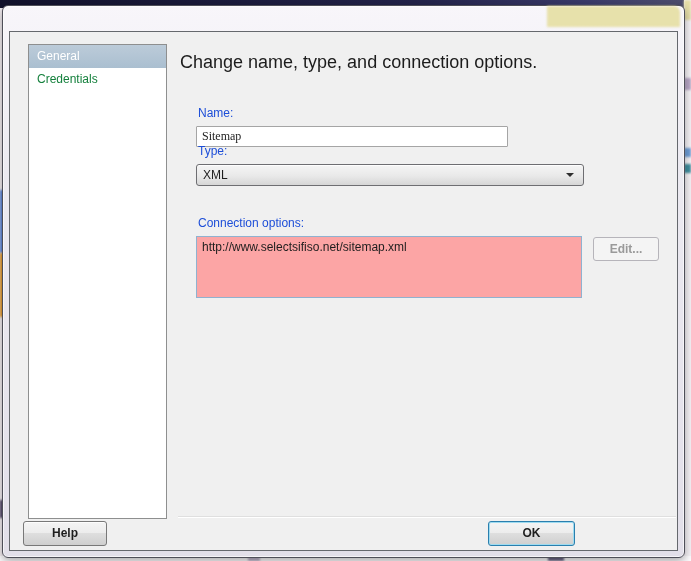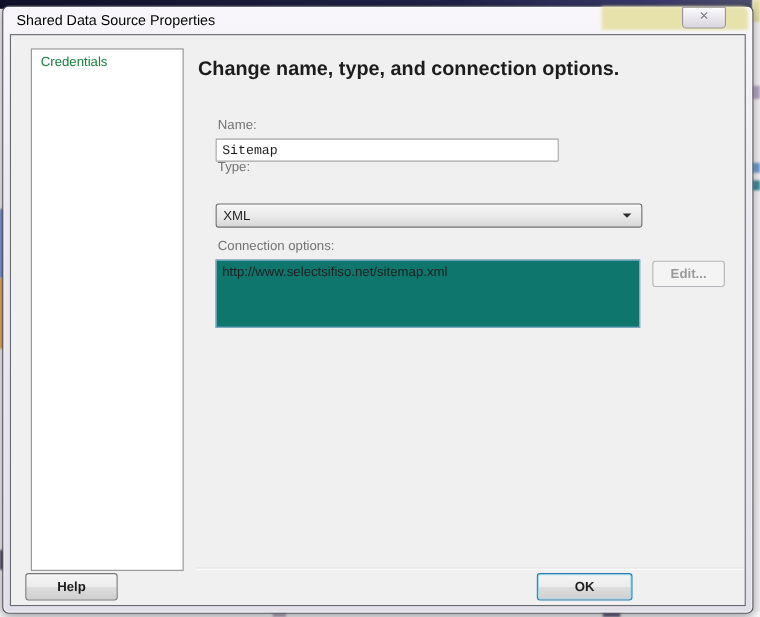--- a/index.html
+++ b/index.html
@@ -45,41 +45,41 @@
 
   
   .client{position:absolute;left:6px;top:25px;width:667px;height:518px;
     background:#f0f0f0;border:1px solid #65686d;}
 
   .listbox{position:absolute;left:18px;top:12px;width:137px;height:473px;
     background:#fff;border:1px solid #8e8f8f;}
   .list-item{height:23px;line-height:23px;padding-left:8px;font-size:12px;color:#15803d;cursor:default;}
   .list-item.selected{background:linear-gradient(#bccbd9,#aabfd0);color:#ffffff;}
 
-  .heading{position:absolute;left:170px;top:20px;font-size:18px;color:#1c1c1c;white-space:nowrap;font-weight:bold;}
+  .heading{position:absolute;left:170px;top:20px;font-size:18px;color:#1c1c1c;white-space:nowrap;}
 
-  .fld-label{position:absolute;font-size:12px;color:#737373;white-space:nowrap;}
+  .fld-label{position:absolute;font-size:12px;color:#1d4ed8;white-space:nowrap;}
   .lbl-name{left:188px;top:74px;}
   .lbl-type{left:188px;top:112px;}
   .lbl-conn{left:188px;top:184px;}
 
   .name-input{position:absolute;left:186px;top:94px;width:300px;height:19px;
     border:1px solid #a5a5a5;border-radius:1px;background:#fff;
-    font-family:Liberation Mono, monospace;font-size:12px;color:#1e1e1e;padding:0 5px;outline:none;}
+    font-family:Liberation Serif, serif;font-size:12px;color:#1e1e1e;padding:0 5px;outline:none;}
 
-  .combo{position:absolute;left:186px;top:153px;width:386px;height:20px;
+  .combo{position:absolute;left:186px;top:132px;width:386px;height:20px;
     border:1px solid #6e6e72;border-radius:3px;
     background:linear-gradient(#f5f5f5,#e9e9e9 55%,#d6d6d6);
     box-shadow:inset 0 1px 0 rgba(255,255,255,.9);cursor:default;}
   .combo-text{position:absolute;left:6px;top:0;line-height:20px;font-size:12px;color:#1e1e1e;}
   .combo-arrow{position:absolute;right:9px;top:8px;width:0;height:0;
     border-left:4px solid transparent;border-right:4px solid transparent;border-top:4px solid #2e2e2e;}
 
   .conn-textarea{position:absolute;left:186px;top:204px;width:374px;height:54px;
-    border:1px solid #8fb2d0;background:#0f766e;resize:none;overflow:hidden;
+    border:1px solid #8fb2d0;background:#fca5a5;resize:none;overflow:hidden;
     font-family:"Liberation Sans",sans-serif;font-size:12px;color:#1e1e1e;padding:3px 5px;outline:none;}
 
   .btn{position:absolute;height:25px;border:1px solid #787878;border-radius:3px;
     background:linear-gradient(#f4f4f4,#ececec 50%,#dedede 50%,#cfcfcf);
     box-shadow:inset 0 1px 0 rgba(255,255,255,.8);
     font-family:"Liberation Sans",sans-serif;font-size:12px;color:#1e1e1e;
     text-align:center;line-height:23px;cursor:default;padding:0;font-weight:bold;}
   .btn-edit{left:583px;top:205px;width:66px;height:24px;
     border:1px solid #b6b4ba;background:#f4f4f4;box-shadow:none;color:#9a9a9a;line-height:22px;}
   .separator{position:absolute;left:168px;top:484px;width:498px;height:0;
@@ -102,30 +102,25 @@
 <div class="bg-blob blob-purpleR"></div>
 <div class="bg-blob blob-blueR"></div>
 <div class="bg-blob blob-tealR"></div>
 <div class="bg-bottom"></div>
 <div class="bg-blob blob-bot1"></div>
 <div class="bg-blob blob-bot2"></div>
 
 <div class="dialog">
   <div class="frame-tan"></div>
 
-  <div class="titlebar">
-    <span class="title-text">Shared Data Source Properties</span>
-    <div class="close-btn">
-      <span class="close-glyph">✕</span>
-    </div>
-  </div>
 
   <div class="client">
 
     <div class="listbox">
+      <div class="list-item selected">General</div>
       <div class="list-item">Credentials</div>
     </div>
 
     <div class="heading">Change name, type, and connection options.</div>
 
     <label class="fld-label lbl-name">Name:</label>
     <input class="name-input" type="text" value="Sitemap" style="">
 
     <label class="fld-label lbl-type">Type:</label>
     <div class="combo">

